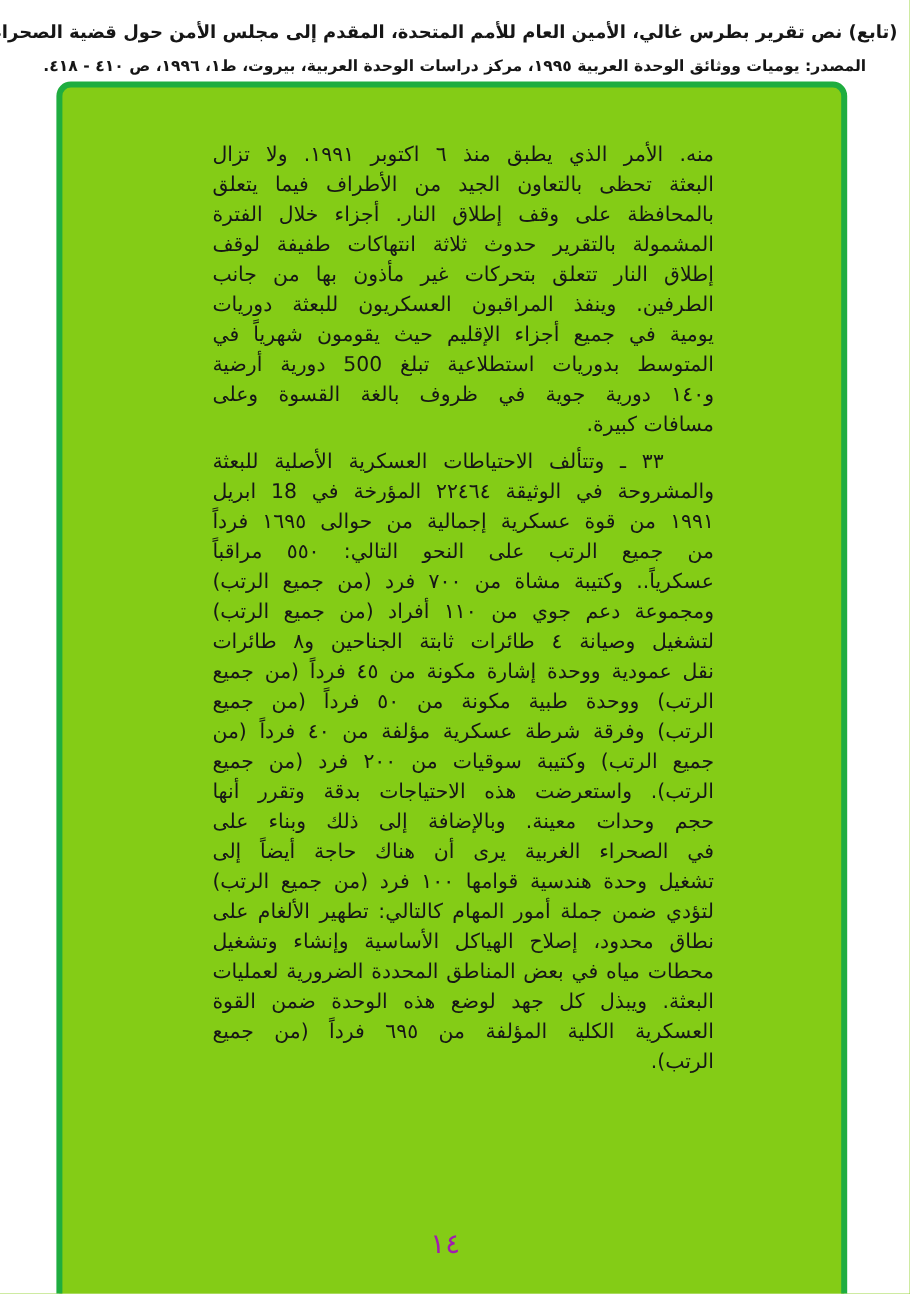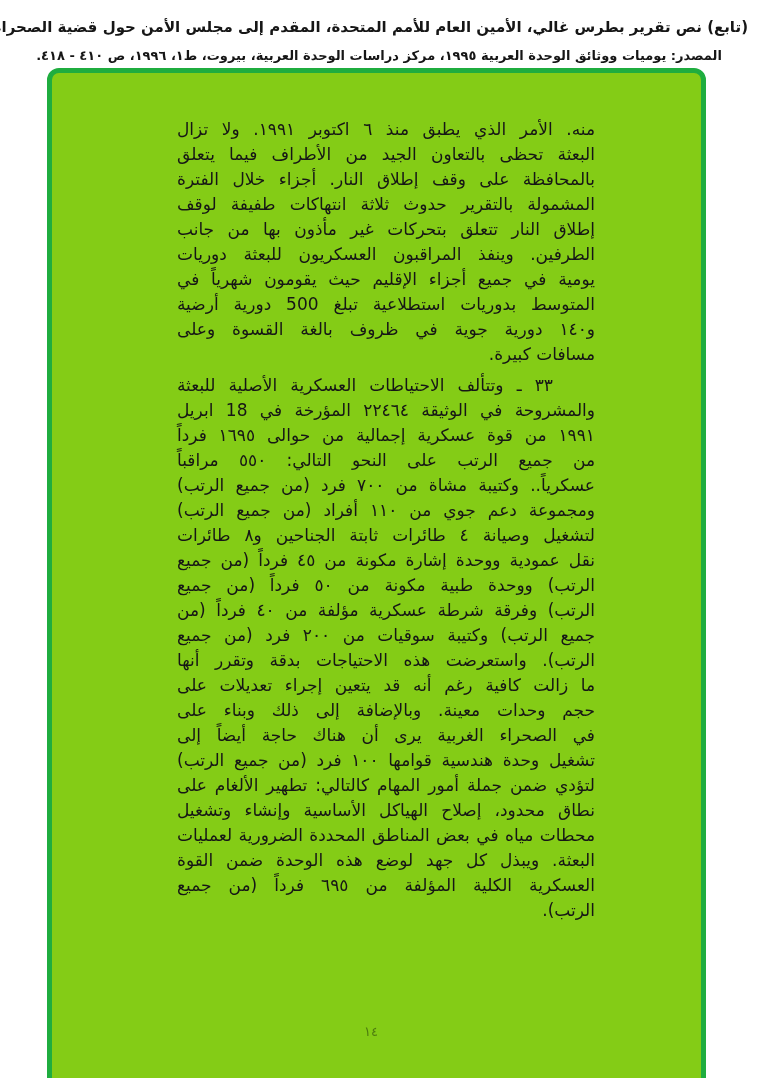--- a/index.html
+++ b/index.html
@@ -57,22 +57,22 @@
     text-align-last: justify;
     color: var(--ink);
   }
   .line.para-end { text-align-last: right; }
   .line.para-start-indent { padding-right: 42px; }
 
   .page-number {
     position: absolute;
     top: 1024px; left: 0; right: 16px;
     text-align: center;
-    font-size: 13px;
-    color: #4d7c0f;
+    font-size: 23px;
+    color: #a21caf;
   }
 </style>
 </head>
 <body>
 
 <header class="page-header">
   <div class="header-title">(تابع) نص تقرير بطرس غالي، الأمين العام للأمم المتحدة، المقدم إلى مجلس الأمن حول قضية الصحراء الغربية.</div>
   <div class="header-source">المصدر: يوميات ووثائق الوحدة العربية ١٩٩٥، مركز دراسات الوحدة العربية، بيروت، ط١، ١٩٩٦، ص ٤١٠ - ٤١٨.</div>
 </header>
 
@@ -96,21 +96,20 @@
         <div class="line">١٩٩١ من قوة عسكرية إجمالية من حوالى ١٦٩٥ فرداً</div>
         <div class="line">من جميع الرتب على النحو التالي: ٥٥٠ مراقباً</div>
         <div class="line">عسكرياً.. وكتيبة مشاة من ٧٠٠ فرد (من جميع الرتب)</div>
         <div class="line">ومجموعة دعم جوي من ١١٠ أفراد (من جميع الرتب)</div>
         <div class="line">لتشغيل وصيانة ٤ طائرات ثابتة الجناحين و٨ طائرات</div>
         <div class="line">نقل عمودية ووحدة إشارة مكونة من ٤٥ فرداً (من جميع</div>
         <div class="line">الرتب) ووحدة طبية مكونة من ٥٠ فرداً (من جميع</div>
         <div class="line">الرتب) وفرقة شرطة عسكرية مؤلفة من ٤٠ فرداً (من</div>
         <div class="line">جميع الرتب) وكتيبة سوقيات من ٢٠٠ فرد (من جميع</div>
         <div class="line">الرتب). واستعرضت هذه الاحتياجات بدقة وتقرر أنها</div>
-        <div class="line">ما زالت كافية رغم أنه قد يتعين إجراء تعديلات على</div>
         <div class="line">حجم وحدات معينة. وبالإضافة إلى ذلك وبناء على</div>
         <div class="line">في الصحراء الغربية يرى أن هناك حاجة أيضاً إلى</div>
         <div class="line">تشغيل وحدة هندسية قوامها ١٠٠ فرد (من جميع الرتب)</div>
         <div class="line">لتؤدي ضمن جملة أمور المهام كالتالي: تطهير الألغام على</div>
         <div class="line">نطاق محدود، إصلاح الهياكل الأساسية وإنشاء وتشغيل</div>
         <div class="line">محطات مياه في بعض المناطق المحددة الضرورية لعمليات</div>
         <div class="line">البعثة. ويبذل كل جهد لوضع هذه الوحدة ضمن القوة</div>
         <div class="line">العسكرية الكلية المؤلفة من ٦٩٥ فرداً (من جميع</div>
         <div class="line para-end">الرتب).</div>
       </div>

